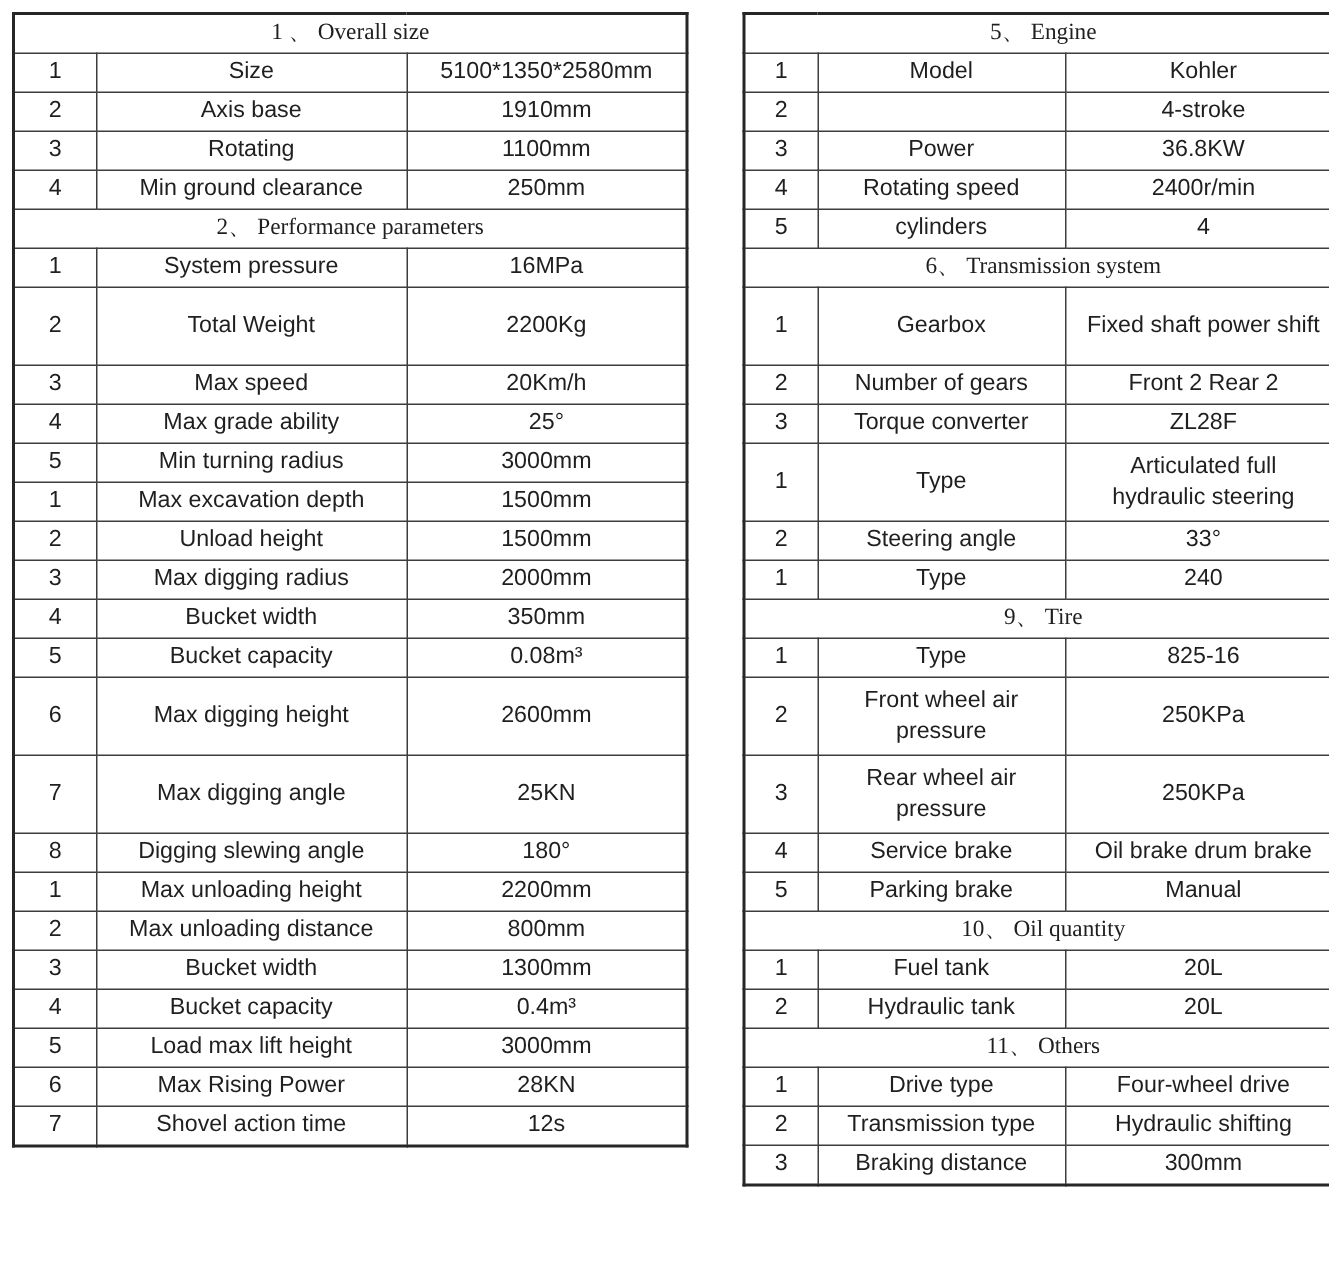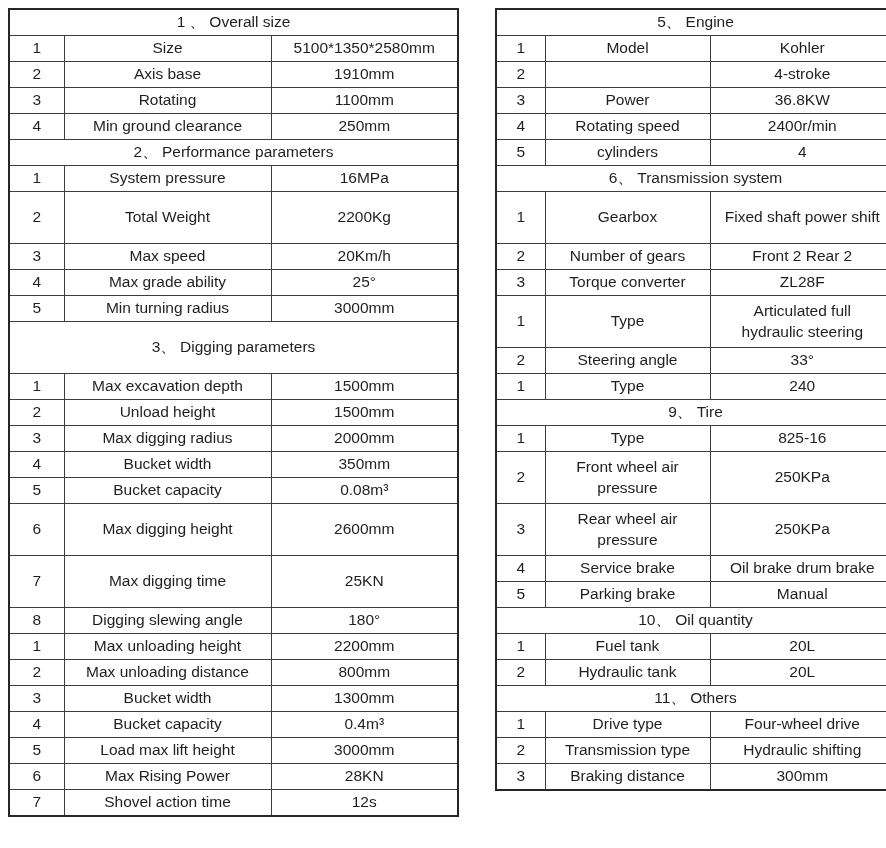--- a/index.html
+++ b/index.html
@@ -30,21 +30,21 @@
     text-align: center;
     vertical-align: middle;
     font-size: 15.5px;
     line-height: 1.3;
     padding: 0 10px;
     overflow: hidden;
     word-wrap: break-word;
   }
   tr.h1 td { height: 25px; }
   tr.h2 td { height: 51px; }
-  td.section { padding: 0 4px; }
+  td.section { padding: 0 4px; font-family: Liberation Serif, serif; }
 </style>
 </head>
 <body>
 
 <table class="spec-table" id="left-table">
   <colgroup>
     <col style="width:55px">
     <col style="width:207px">
     <col style="width:187px">
   </colgroup>
@@ -93,23 +93,20 @@
       <tr class="h1">
         <td>4</td>
         <td>Max grade ability</td>
         <td>25°</td>
       </tr>
       <tr class="h1">
         <td>5</td>
         <td>Min turning radius</td>
         <td>3000mm</td>
       </tr>
-      <tr class="h2">
-        <td colspan="3" class="section">3、 Digging parameters</td>
-      </tr>
       <tr class="h1">
         <td>1</td>
         <td>Max excavation depth</td>
         <td>1500mm</td>
       </tr>
       <tr class="h1">
         <td>2</td>
         <td>Unload height</td>
         <td>1500mm</td>
       </tr>
@@ -128,21 +125,21 @@
         <td>Bucket capacity</td>
         <td>0.08m³</td>
       </tr>
       <tr class="h2">
         <td>6</td>
         <td>Max digging height</td>
         <td>2600mm</td>
       </tr>
       <tr class="h2">
         <td>7</td>
-        <td>Max digging time</td>
+        <td>Max digging angle</td>
         <td>25KN</td>
       </tr>
       <tr class="h1">
         <td>8</td>
         <td>Digging slewing angle</td>
         <td>180°</td>
       </tr>
       <tr class="h1">
         <td>1</td>
         <td>Max unloading height</td>

